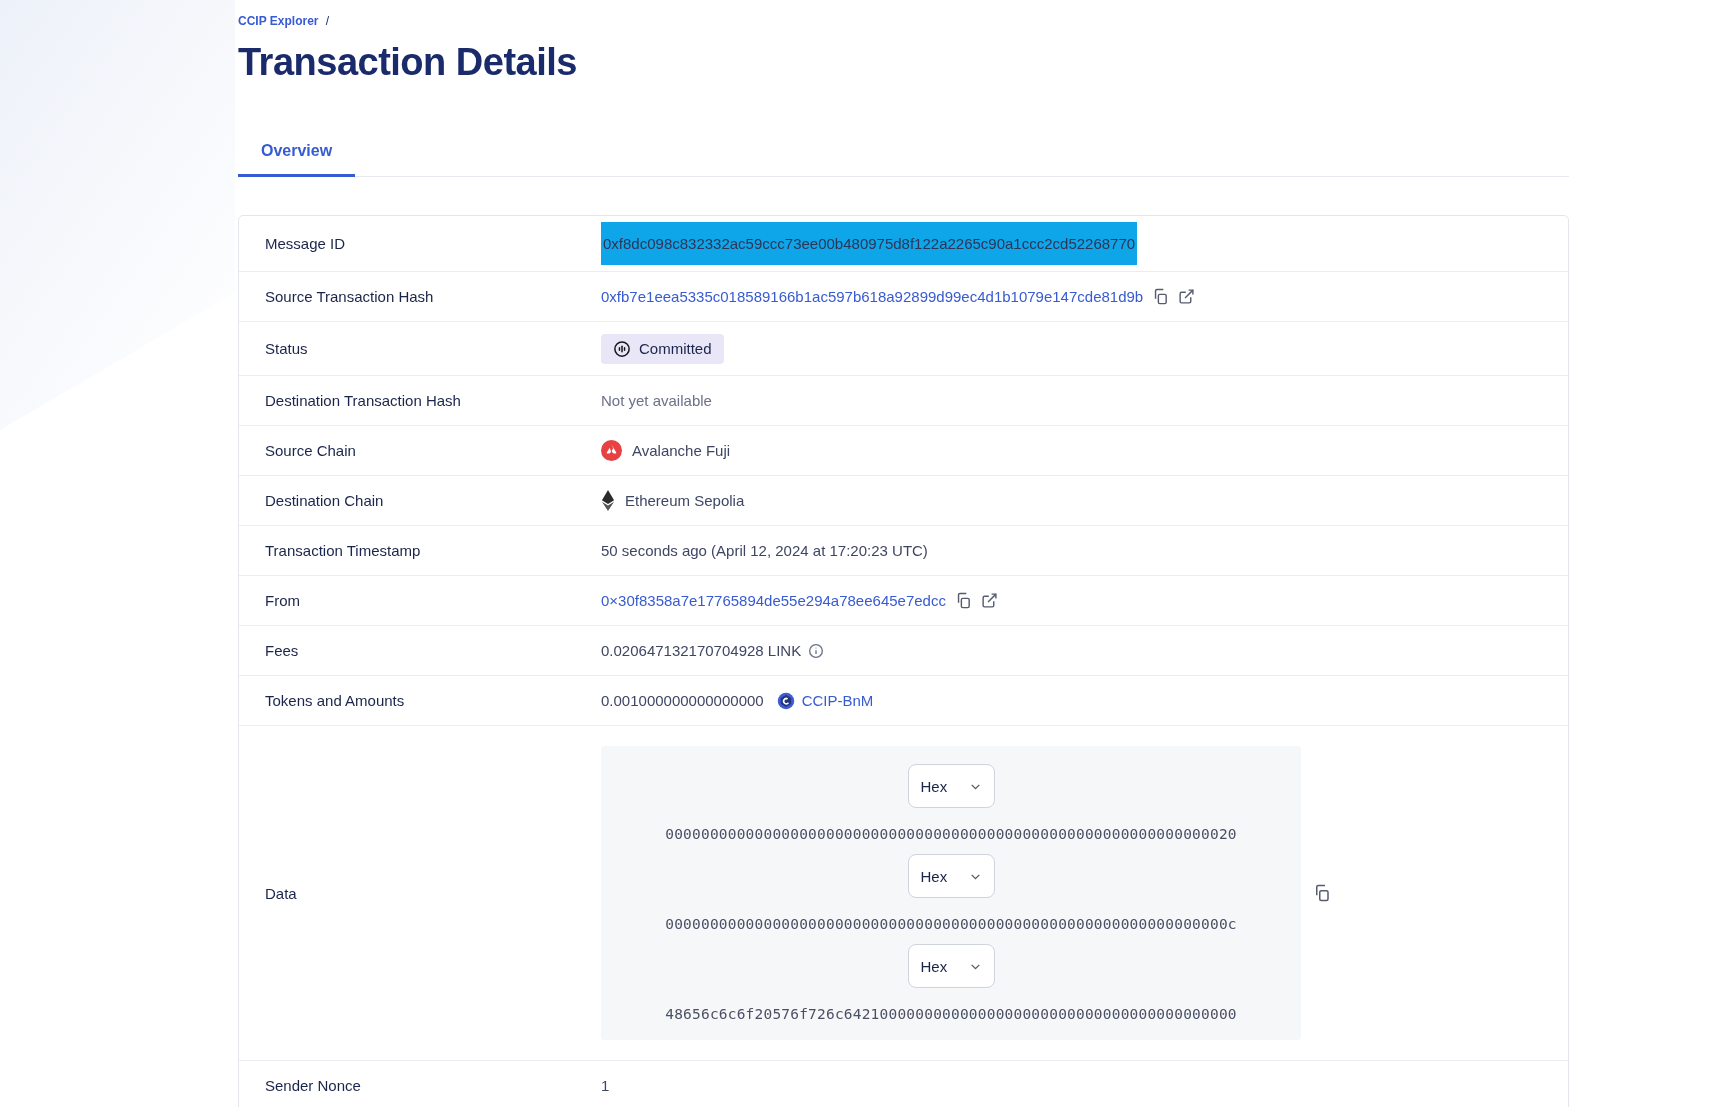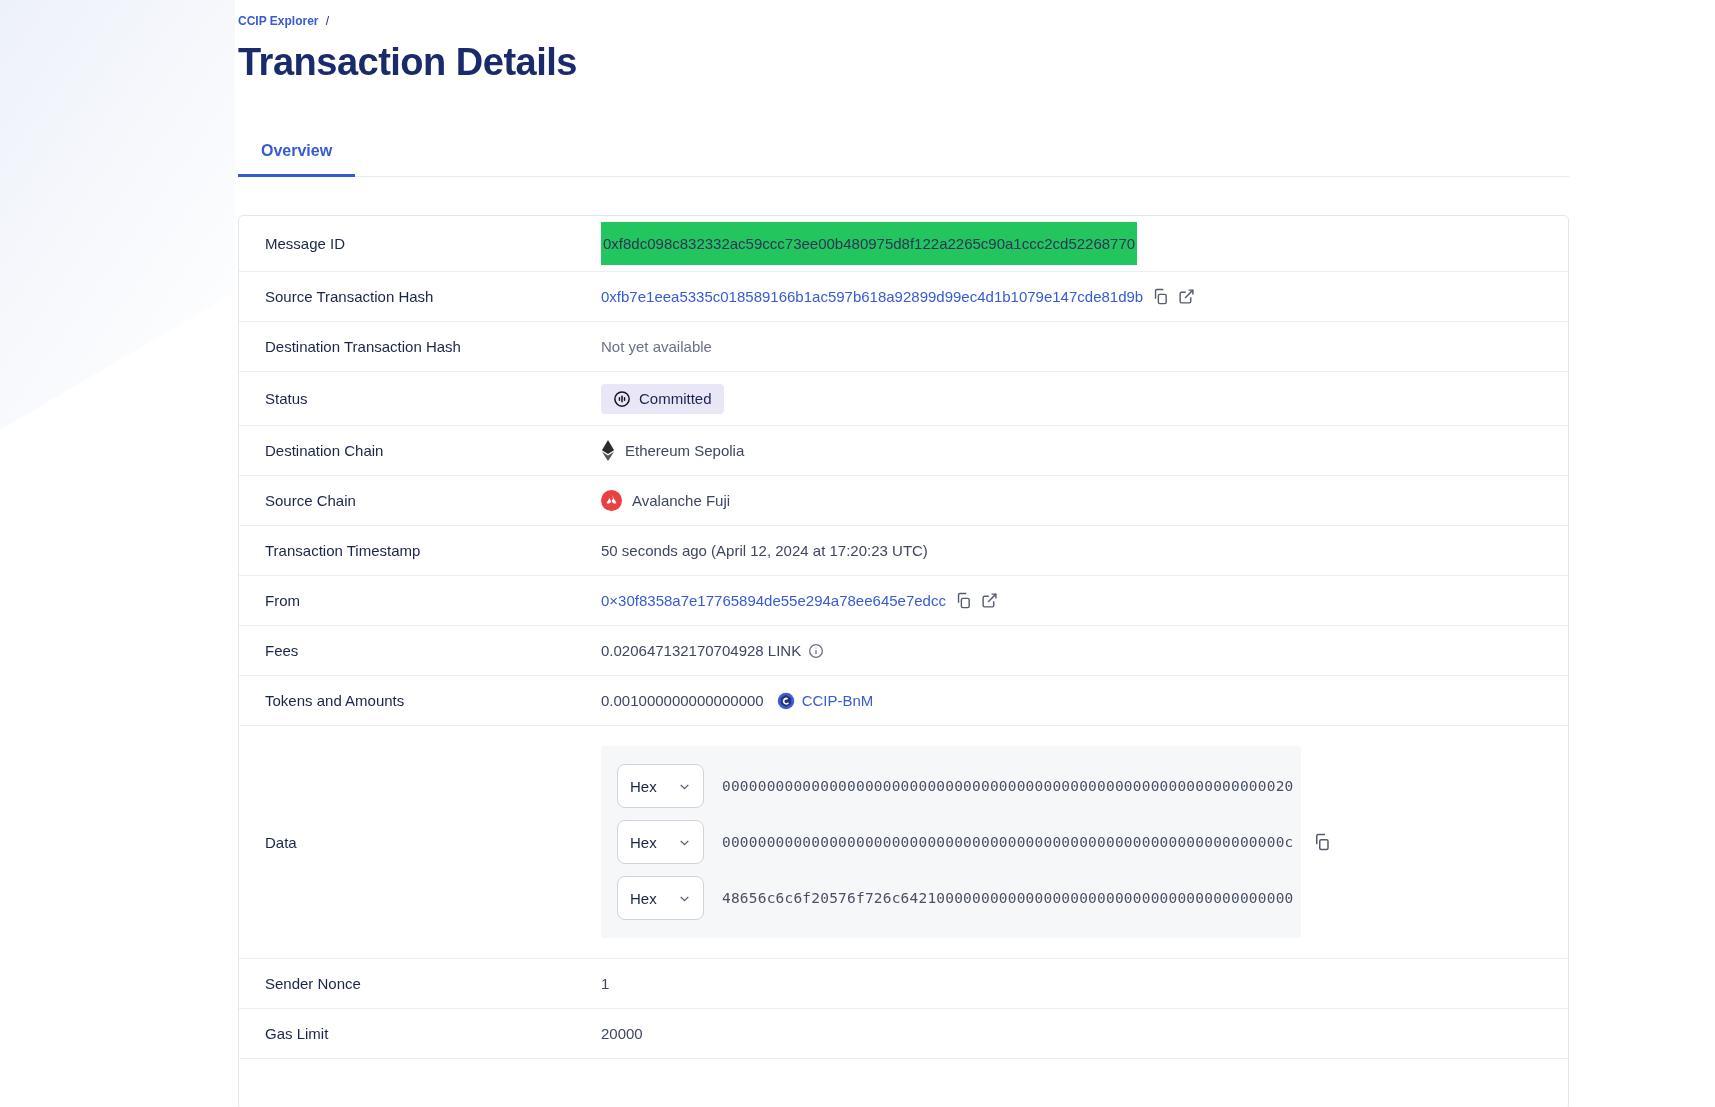--- a/index.html
+++ b/index.html
@@ -22,21 +22,21 @@
   .tab { padding:10px 23px 14px 23px; font-size:16px; font-weight:600; color:#375bd2;
     border-bottom:3px solid #375bd2; margin-bottom:-1px; cursor:pointer; }
 
   .card { margin-top:38px; border:1px solid #e3e6ed; border-radius:5px; background:#ffffff; }
 
   .row { display:flex; align-items:center; min-height:50px; padding:6px 26px; border-bottom:1px solid #ebedf3; }
   .row:last-child { border-bottom:none; }
   .row-label { width:336px; flex-shrink:0; font-size:15px; font-weight:500; color:#1b254b; }
   .row-value { font-size:15px; color:#3f4664; display:flex; align-items:center; }
 
-  .selected-text { background:#22c55e; color:#2d3558; padding:13px 2px; }
+  .selected-text { background:#0ea5e9; color:#2d3558; padding:13px 2px; }
 
   .hash-link { color:#375bd2; font-weight:500; text-decoration:none; cursor:pointer; }
   .muted { color:#6b7188; }
 
   .icon-btn { display:inline-flex; align-items:center; justify-content:center; margin-left:9px; cursor:pointer; color:#565b6e; }
   .icon-btn svg { display:block; }
 
   .badge { display:inline-flex; align-items:center; gap:8px; background:#e9e6f8; color:#1b254b;
     border-radius:4px; padding:6px 12px; font-size:15px; font-weight:500; }
 
@@ -44,21 +44,21 @@
 
   .info-icon { margin-left:7px; color:#6b7188; display:inline-flex; cursor:pointer; }
 
   .token-wrap { display:inline-flex; align-items:flex-start; gap:7px; }
   .token-amount { color:#3f4664; margin-right:6px; }
   .token-link { color:#375bd2; font-weight:500; text-decoration:none; cursor:pointer; display:inline-flex; align-items:center; gap:7px; }
 
   .data-row { align-items:center; padding-top:20px; padding-bottom:20px; }
   .data-box-wrap { display:flex; align-items:center; }
   .data-box { background:#f6f7f9; border-radius:3px; width:700px; padding:18px 16px; display:flex; flex-direction:column; gap:12px; }
-  .hex-line { display:flex; align-items:center; gap:18px; }
+  .hex-line { display:flex; align-items:center; gap:18px;flex-direction:column; }
   .hex-select { width:87px; height:44px; background:#ffffff; border:1px solid #cfd3dd; border-radius:8px;
     display:flex; align-items:center; justify-content:space-between; padding:0 12px; cursor:pointer;
     font-size:15px; color:#1b254b; flex-shrink:0; }
   .hex-value { font-family:"DejaVu Sans Mono", monospace; font-size:14.5px; color:#4a5064; white-space:nowrap; letter-spacing:0.2px; }
   .data-copy { margin-left:12px; }
 </style>
 </head>
 <body>
 
 <div class="corner-gradient"></div>
@@ -96,67 +96,67 @@
             </svg>
         </span>
         <span class="icon-btn">
           <svg width="17" height="17" viewBox="0 0 24 24" fill="none" stroke="currentColor" stroke-width="2">
               <path d="M18 13v6a2 2 0 0 1-2 2H5a2 2 0 0 1-2-2V8a2 2 0 0 1 2-2h6"></path>
               <path d="M15 3h6v6"></path>
               <path d="M10 14L21 3"></path>
             </svg>
         </span>
       </div>
-    </div>
-
-    <div class="row">
-      <div class="row-label">Destination Transaction Hash</div>
-      <div class="row-value muted">Not yet available</div>
     </div>
 
     <div class="row" style="min-height:54px">
       <div class="row-label">Status</div>
       <div class="row-value">
         <span class="badge">
           <span style="display:inline-flex">
             <svg width="18" height="18" viewBox="0 0 24 24" fill="none">
                 <circle cx="12" cy="12" r="9.5" stroke="#16161d" stroke-width="2"></circle>
                 <rect x="7.6" y="9.4" width="2" height="5.2" rx="1" fill="#16161d"></rect>
                 <rect x="11" y="7.2" width="2" height="9.6" rx="1" fill="#16161d"></rect>
                 <rect x="14.4" y="9.4" width="2" height="5.2" rx="1" fill="#16161d"></rect>
               </svg>
           </span>
           <span>Committed</span>
         </span>
       </div>
     </div>
 
     <div class="row">
+      <div class="row-label">Destination Transaction Hash</div>
+      <div class="row-value muted">Not yet available</div>
+    </div>
+
+    <div class="row">
+      <div class="row-label">Source Chain</div>
+      <div class="row-value chain">
+        <span style="display:inline-flex">
+          <svg width="21" height="21" viewBox="0 0 24 24">
+              <circle cx="12" cy="12" r="12" fill="#e84142"></circle>
+              <path d="M12 5 L17.4 14.4 q0.5 0.9 -0.5 0.9 L14.6 15.3 q-1 0 -1.5 -0.9 L12.6 13.5 q-0.5 -0.9 0 -1.8 L13.9 9.4 Z M11.2 12.6 q0.5 0.9 0 1.8 L10.9 14.4 q-0.5 0.9 -1.5 0.9 L7.1 15.3 q-1 0 -0.5 -0.9 L10 8.8 Z" fill="#ffffff"></path>
+            </svg>
+        </span>
+        <span>Avalanche Fuji</span>
+      </div>
+    </div>
+
+    <div class="row">
       <div class="row-label">Destination Chain</div>
       <div class="row-value chain">
         <span style="display:inline-flex">
           <svg width="14" height="21" viewBox="0 0 16 26">
               <path d="M8 0 L15.5 12.8 L8 17.3 L0.5 12.8 Z" fill="#2b2b2b"></path>
               <path d="M8 19.1 L15.5 14.6 L8 26 L0.5 14.6 Z" fill="#555555"></path>
             </svg>
         </span>
         <span>Ethereum Sepolia</span>
-      </div>
-    </div>
-
-    <div class="row">
-      <div class="row-label">Source Chain</div>
-      <div class="row-value chain">
-        <span style="display:inline-flex">
-          <svg width="21" height="21" viewBox="0 0 24 24">
-              <circle cx="12" cy="12" r="12" fill="#e84142"></circle>
-              <path d="M12 5 L17.4 14.4 q0.5 0.9 -0.5 0.9 L14.6 15.3 q-1 0 -1.5 -0.9 L12.6 13.5 q-0.5 -0.9 0 -1.8 L13.9 9.4 Z M11.2 12.6 q0.5 0.9 0 1.8 L10.9 14.4 q-0.5 0.9 -1.5 0.9 L7.1 15.3 q-1 0 -0.5 -0.9 L10 8.8 Z" fill="#ffffff"></path>
-            </svg>
-        </span>
-        <span>Avalanche Fuji</span>
       </div>
     </div>
 
     <div class="row">
       <div class="row-label">Transaction Timestamp</div>
       <div class="row-value">50 seconds ago (April 12, 2024 at 17:20:23 UTC)</div>
     </div>
 
     <div class="row">
       <div class="row-label">From</div>

